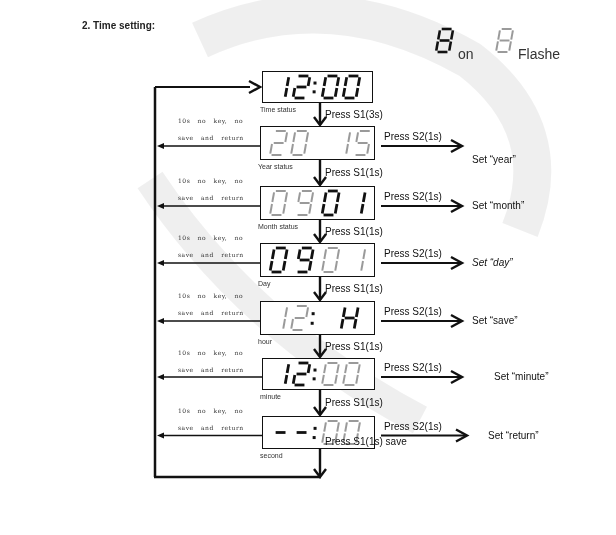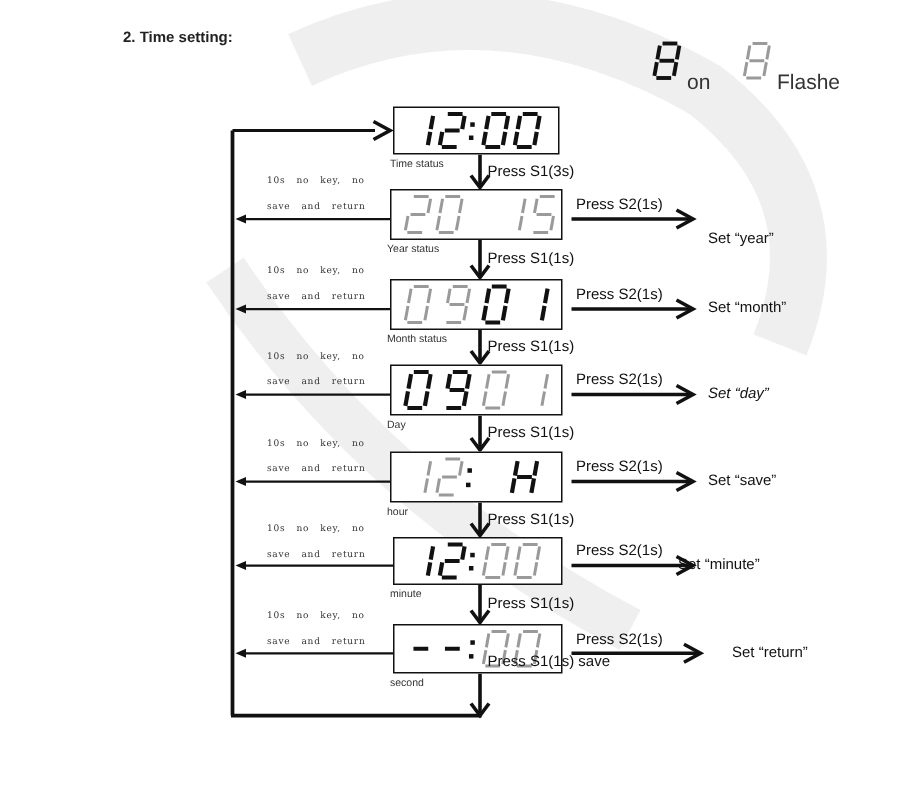--- a/index.html
+++ b/index.html
@@ -312,21 +312,21 @@
           <line x1="82.8216" y1="16.880000000000003" x2="81.2376" y2="25.68" stroke="#9a9a9a" stroke-width="2" stroke-linecap="butt"></line>
           <line x1="84.7224" y1="6.32" x2="83.1384" y2="15.120000000000001" stroke="#9a9a9a" stroke-width="2" stroke-linecap="butt"></line>
         </g>
       </svg>
     </div>
     <div class="status-label" style="left: 260px; top: 393px;">minute</div>
     <div class="press" style="left: 325px; top: 397px;">Press S1(1s)</div>
     <div class="timeout" style="left: 178px; top: 349px;">10s no key, no</div>
     <div class="timeout" style="left: 178px; top: 366px;">save and return</div>
     <div class="press" style="left: 384px; top: 362px;">Press S2(1s)</div>
-    <div class="set-label" style="left: 452px; top: 371px;">Set “minute”</div>
+    <div class="set-label" style="left: 494px; top: 371px;">Set “minute”</div>
     <div class="lcd" style="left: 262px; top: 416px; width: 113px; height: 33px;">
       <svg width="113" height="33" style="position: absolute; left: -1px; top: -1px;">
         <g>
           <line x1="13.63" y1="16.5" x2="23.509999999999998" y2="16.5" stroke="#111111" stroke-width="2.8" stroke-linecap="butt"></line>
         </g>
         <g>
           <line x1="34.63" y1="16.5" x2="44.51" y2="16.5" stroke="#111111" stroke-width="2.8" stroke-linecap="butt"></line>
         </g>
         <g>
           <rect x="51.564" y="10.86" width="3" height="3" fill="#111111"></rect>

